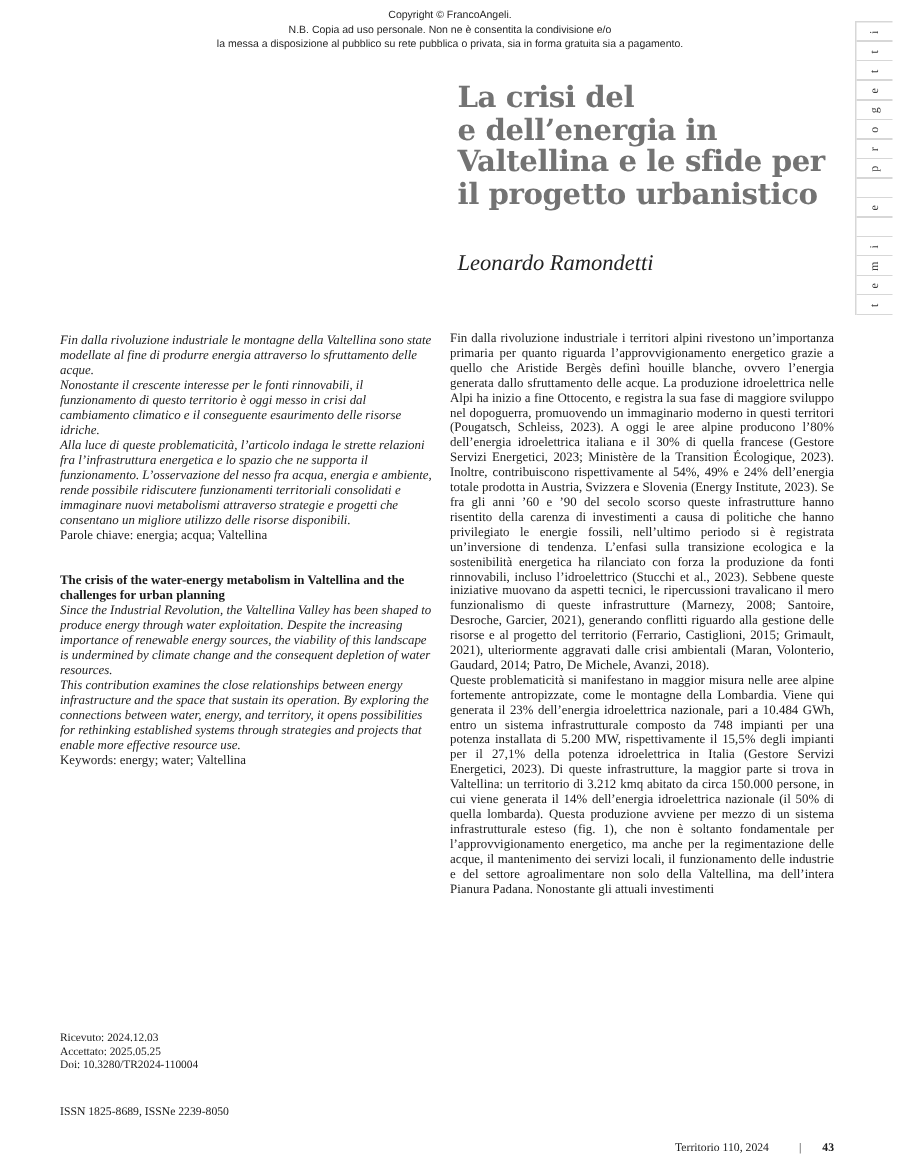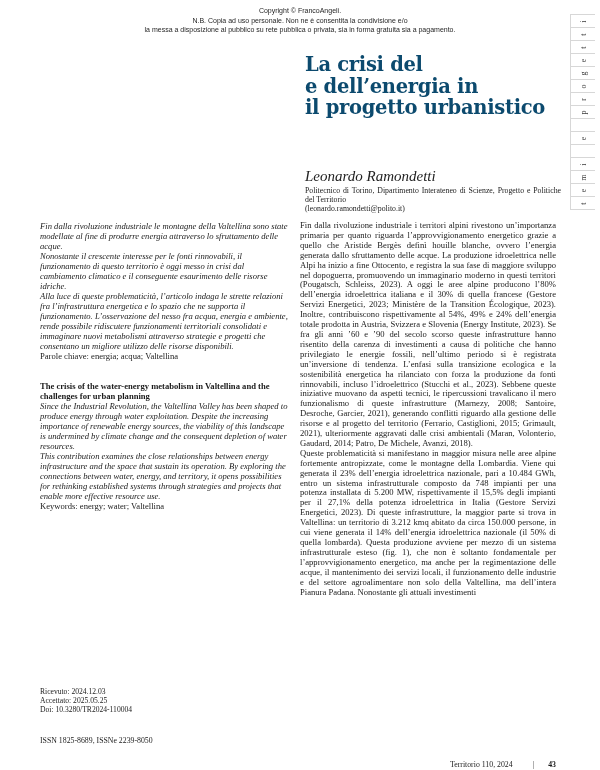--- a/index.html
+++ b/index.html
@@ -22,21 +22,21 @@
   }
   .scell{
     height:13px;display:flex;align-items:center;justify-content:center;
     transform:rotate(-90deg);
     font-family:"Liberation Serif", serif;font-size:8px;color:#3a3a3a;
   }
   
   .title{
     position:absolute;left:305px;top:54px;width:256px;
     font-family:"DejaVu Serif", serif;font-weight:bold;
-    font-size:19.5px;line-height:21.5px;letter-spacing:-0.3px;color:#0c4a6e;
+    font-size:19.5px;line-height:21.5px;letter-spacing:-0.3px;color:#737373;
   }
   .author{
     position:absolute;left:305px;top:168px;
     font-style:italic;font-size:15px;color:#222;
   }
   .affil{
     position:absolute;left:305px;top:186px;width:256px;
     font-size:7.8px;line-height:9.2px;text-align:justify;
   }
   
@@ -97,29 +97,26 @@
       <div class="scell"></div>
       <div class="scell">i</div>
       <div class="scell">m</div>
       <div class="scell">e</div>
       <div class="scell">t</div>
     </div>
 
   <div class="title">
       <div class="title-line">La crisi del</div>
       <div class="title-line">e dell’energia in</div>
+      <div class="title-line">Valtellina e le sfide per</div>
       <div class="title-line">il progetto urbanistico</div>
     </div>
 
   <div class="author">Leonardo Ramondetti</div>
 
-  <div class="affil">
-    <span>Politecnico di Torino, Dipartimento Interateneo di Scienze, Progetto e Politiche del Territorio</span><br>
-    <span>(leonardo.ramondetti@polito.it)</span>
-  </div>
 
   <div class="col-left">
     <div>
         <p class="abst-p">Fin dalla rivoluzione industriale le montagne della Valtellina sono state modellate al fine di produrre energia attraverso lo sfruttamento delle acque.</p>
         <p class="abst-p">Nonostante il crescente interesse per le fonti rinnovabili, il funzionamento di questo territorio è oggi messo in crisi dal cambiamento climatico e il conseguente esaurimento delle risorse idriche.</p>
         <p class="abst-p">Alla luce di queste problematicità, l’articolo indaga le strette relazioni fra l’infrastruttura energetica e lo spazio che ne supporta il funzionamento. L’osservazione del nesso fra acqua, energia e ambiente, rende possibile ridiscutere funzionamenti territoriali consolidati e immaginare nuovi metabolismi attraverso strategie e progetti che consentano un migliore utilizzo delle risorse disponibili.</p>
       </div>
     <div class="kw">Parole chiave: energia; acqua; Valtellina</div>
 
     <div class="en-title">The crisis of the water-energy metabolism in Valtellina and the challenges for urban planning</div>

